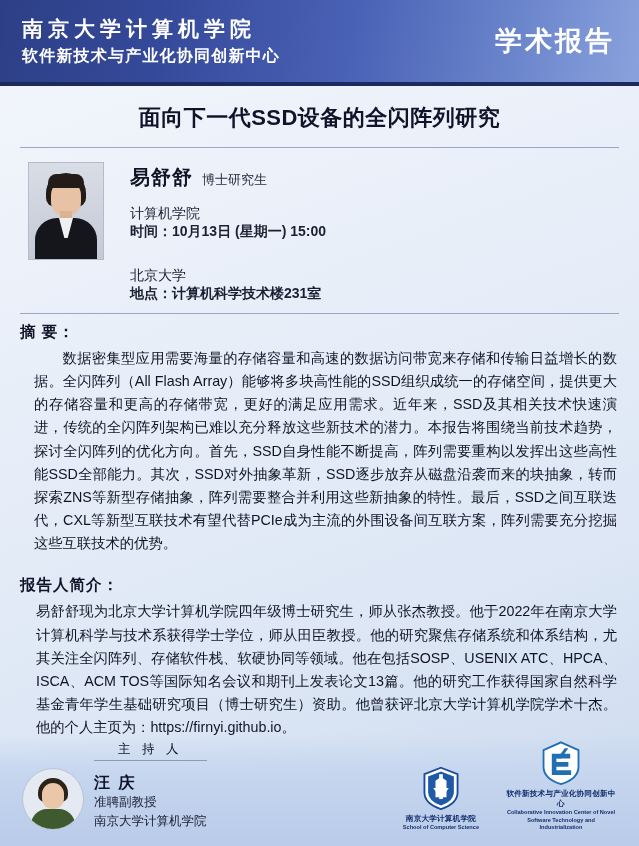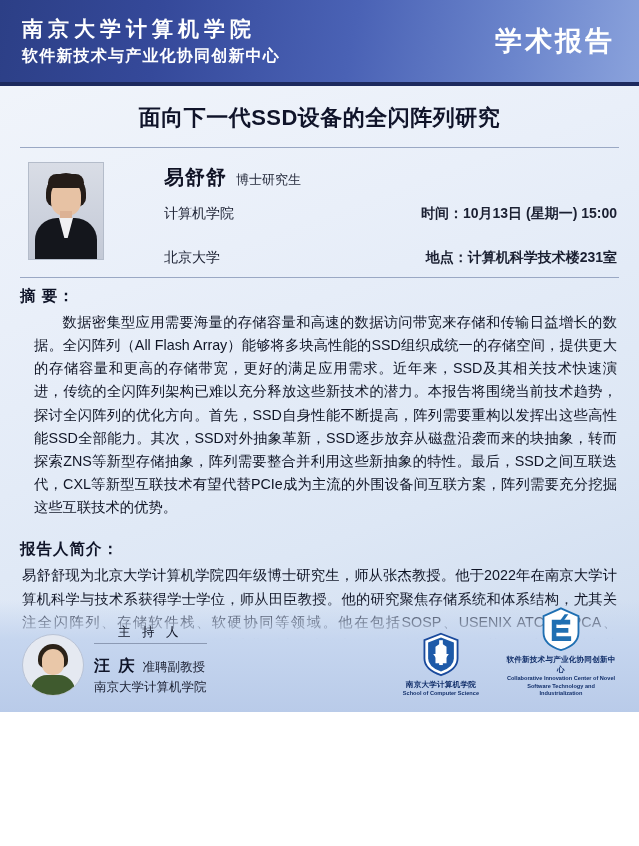--- a/index.html
+++ b/index.html
@@ -9,21 +9,21 @@
   body {
     width: 639px;
     height: 846px;
     font-family: "Liberation Sans", sans-serif;
     background: #ffffff;
     overflow: hidden;
   }
   .poster {
     position: relative;
     width: 639px;
-    height: 712px;
+    height: 846px;
     background: linear-gradient(160deg, #f3f6fb 0%, #e9eff9 35%, #dde7f5 70%, #ccdaee 100%);
     box-sizing: border-box;
     overflow: hidden;
   }
   
   .header {
     position: relative;
     height: 82px;
     background: linear-gradient(100deg, #2c3f86 0%, #35499a 25%, #4a62b5 55%, #6b85cc 80%, #8aa2dc 100%);
     display: flex;
@@ -73,21 +73,20 @@
   .divider {
     height: 1px;
     background: #9aa8c4;
     margin: 0 20px;
   }
   
   .speaker {
     display: flex;
     padding: 14px 22px 10px 28px;
     box-sizing: border-box;
-    gap: 34px;
   }
   .portrait {
     width: 74px;
     height: 96px;
     flex: 0 0 74px;
     background: linear-gradient(180deg, #d9dde6 0%, #c3c9d6 100%);
     border: 1px solid #b4bcca;
     position: relative;
     overflow: hidden;
   }
@@ -164,20 +163,21 @@
   }
   .speaker-rank {
     font-size: 13px;
     color: #262b3d;
   }
   .meta-row {
     display: flex;
     align-items: baseline;
     justify-content: space-between;
     margin-top: 14px;
+    flex-direction: column;
   }
   .meta-left {
     font-size: 14px;
     color: #1a1f31;
   }
   .meta-right {
     font-size: 14px;
     color: #1a1f31;
     font-weight: bold;
     white-space: nowrap;
@@ -199,21 +199,21 @@
     color: #101526;
     text-align: justify;
     padding: 0 22px 0 34px;
     text-indent: 2em;
   }
   .bio-text {
     font-size: 14.3px;
     line-height: 1.62;
     color: #101526;
     text-align: justify;
-    padding: 0 22px 0 22px;
+    padding: 0 22px 0 36px;
   }
   .abstract-wrap { margin-top: 2px; }
   .bio-wrap { margin-top: 14px; }
   
   .footer {
     position: absolute;
     left: 0;
     right: 0;
     bottom: 0;
     height: 112px;
@@ -274,21 +274,22 @@
     letter-spacing: 4px;
     color: #101526;
     text-align: center;
     padding-bottom: 2px;
     border-bottom: 1px solid #8c9ab4;
     margin-bottom: 12px;
   }
   .host-name-row {
     display: flex;
     align-items: baseline;
-    gap: 6px;
+    gap: 0;
+    flex-direction: column;
   }
   .host-name {
     font-size: 16px;
     font-weight: bold;
     color: #0f1428;
     letter-spacing: 2px;
   }
   .host-rank {
     font-size: 12.5px;
     color: #1a1f31;

